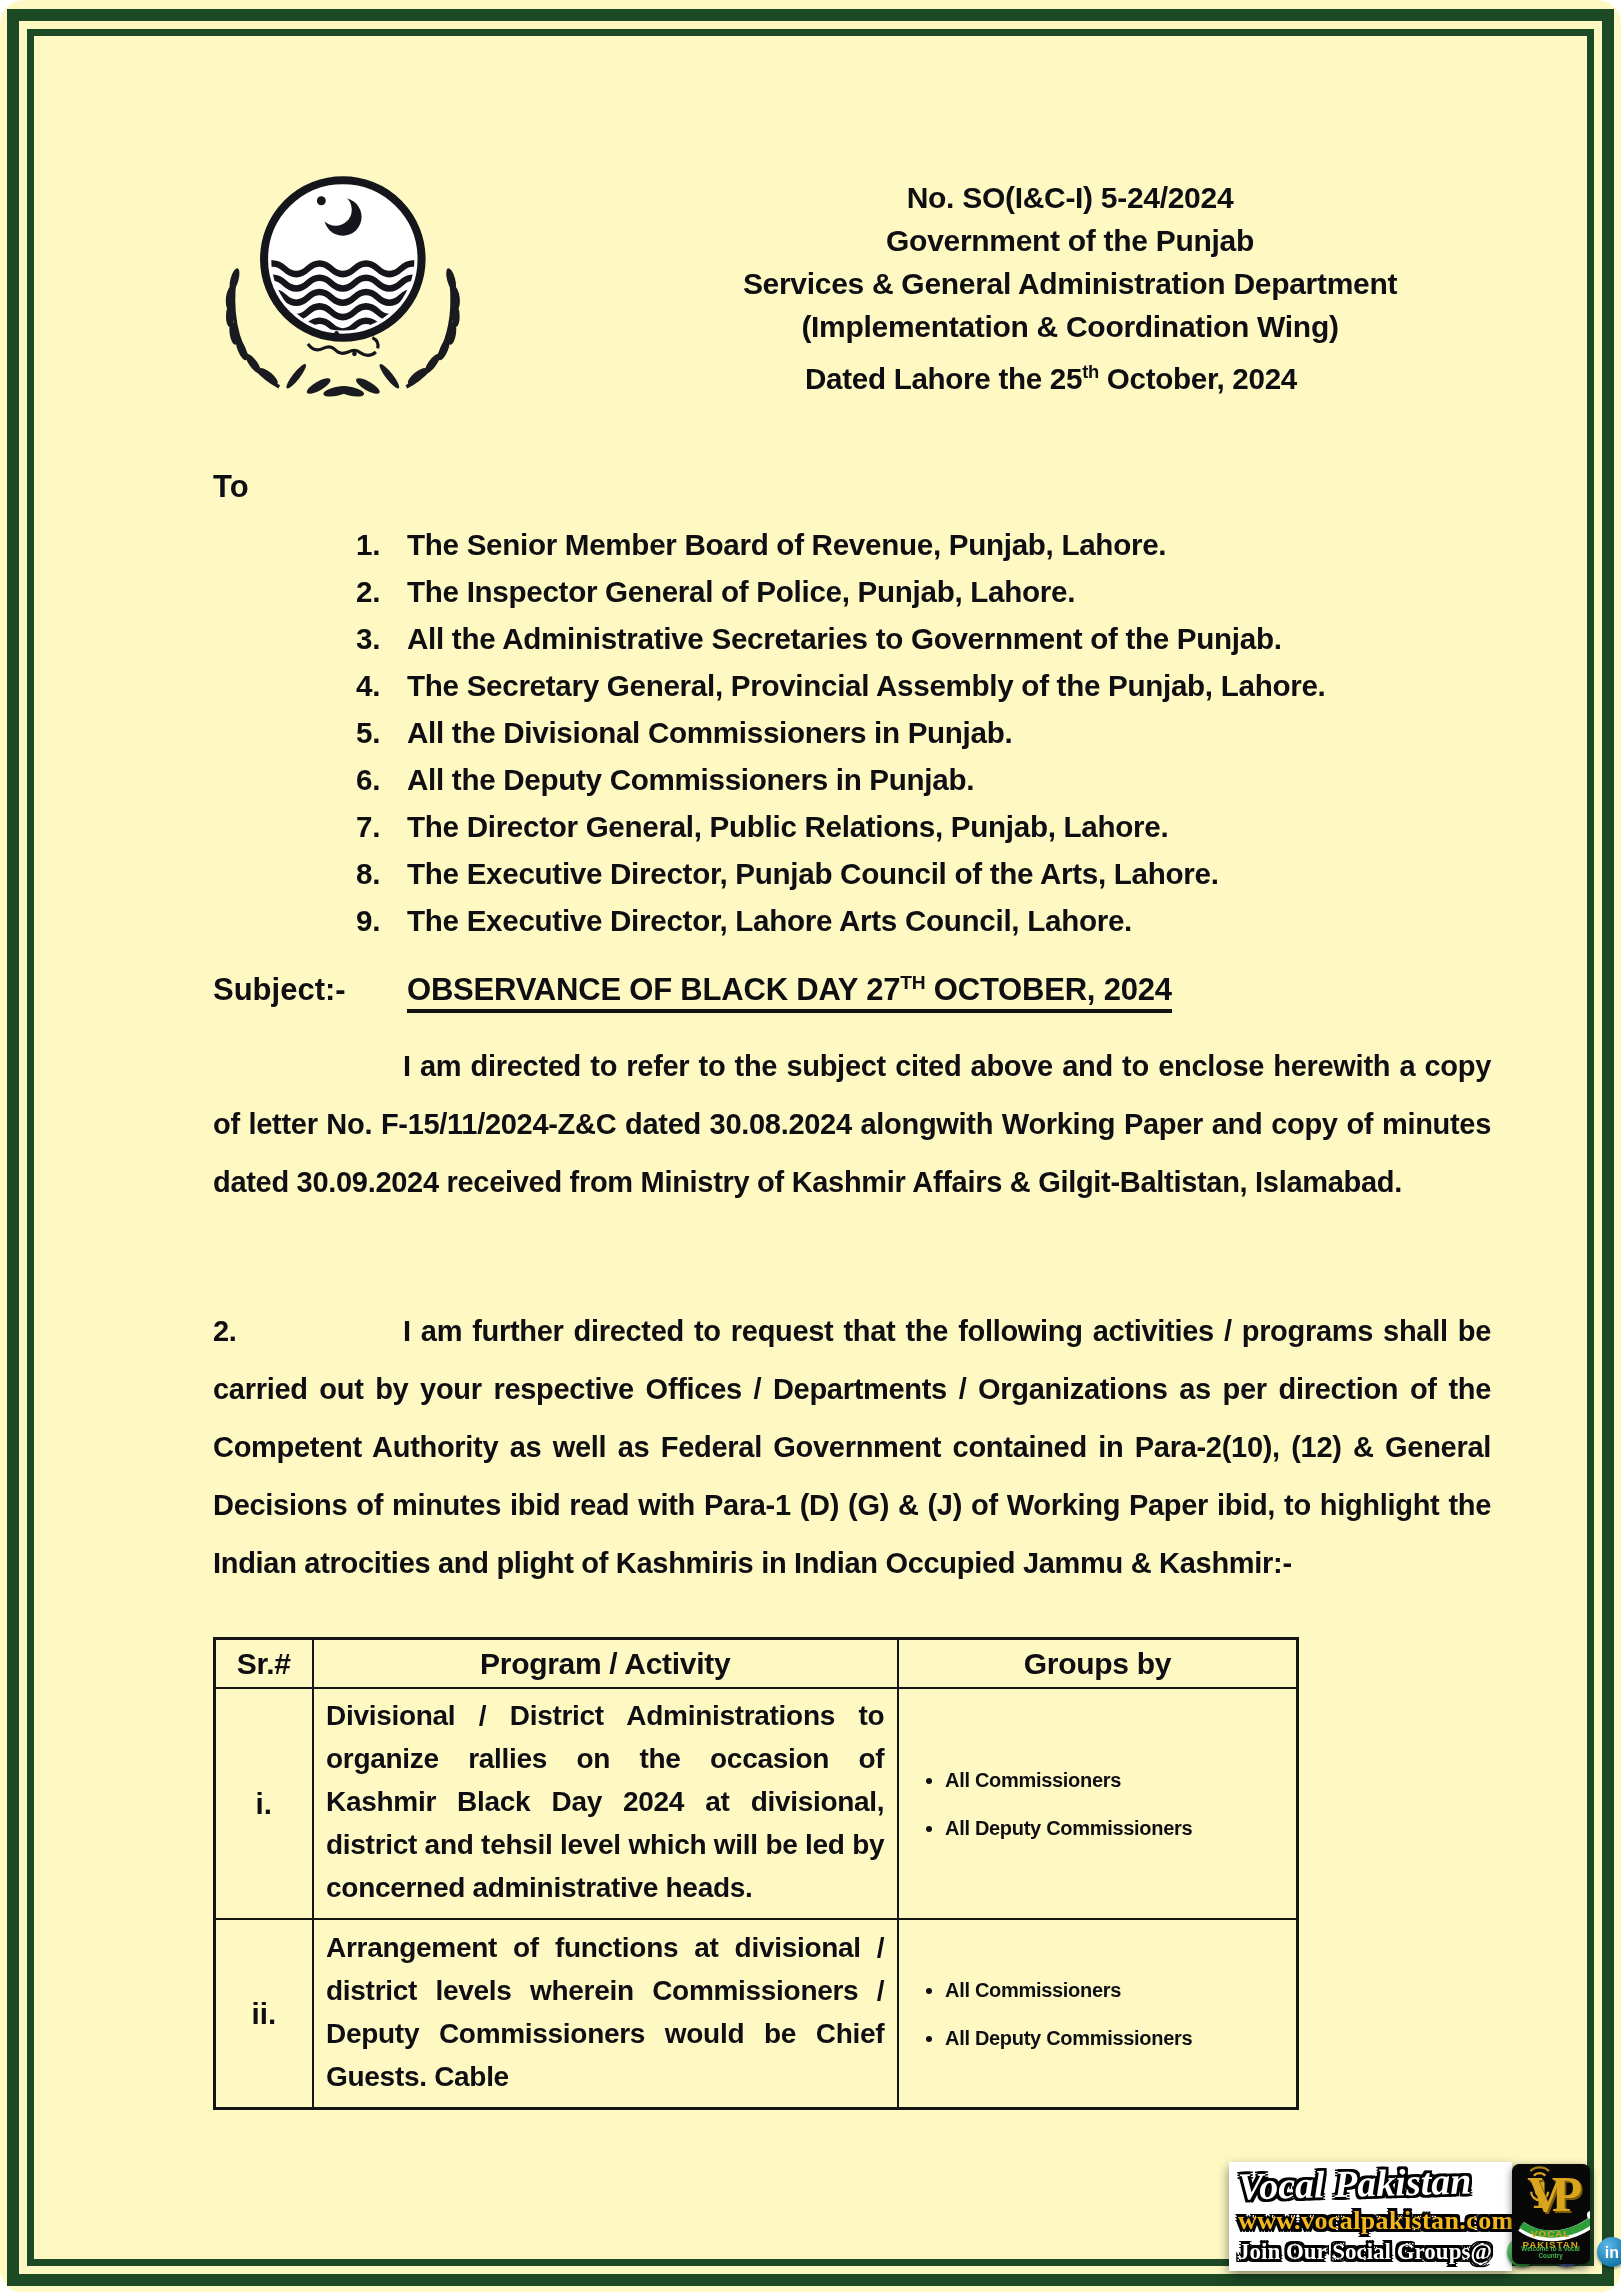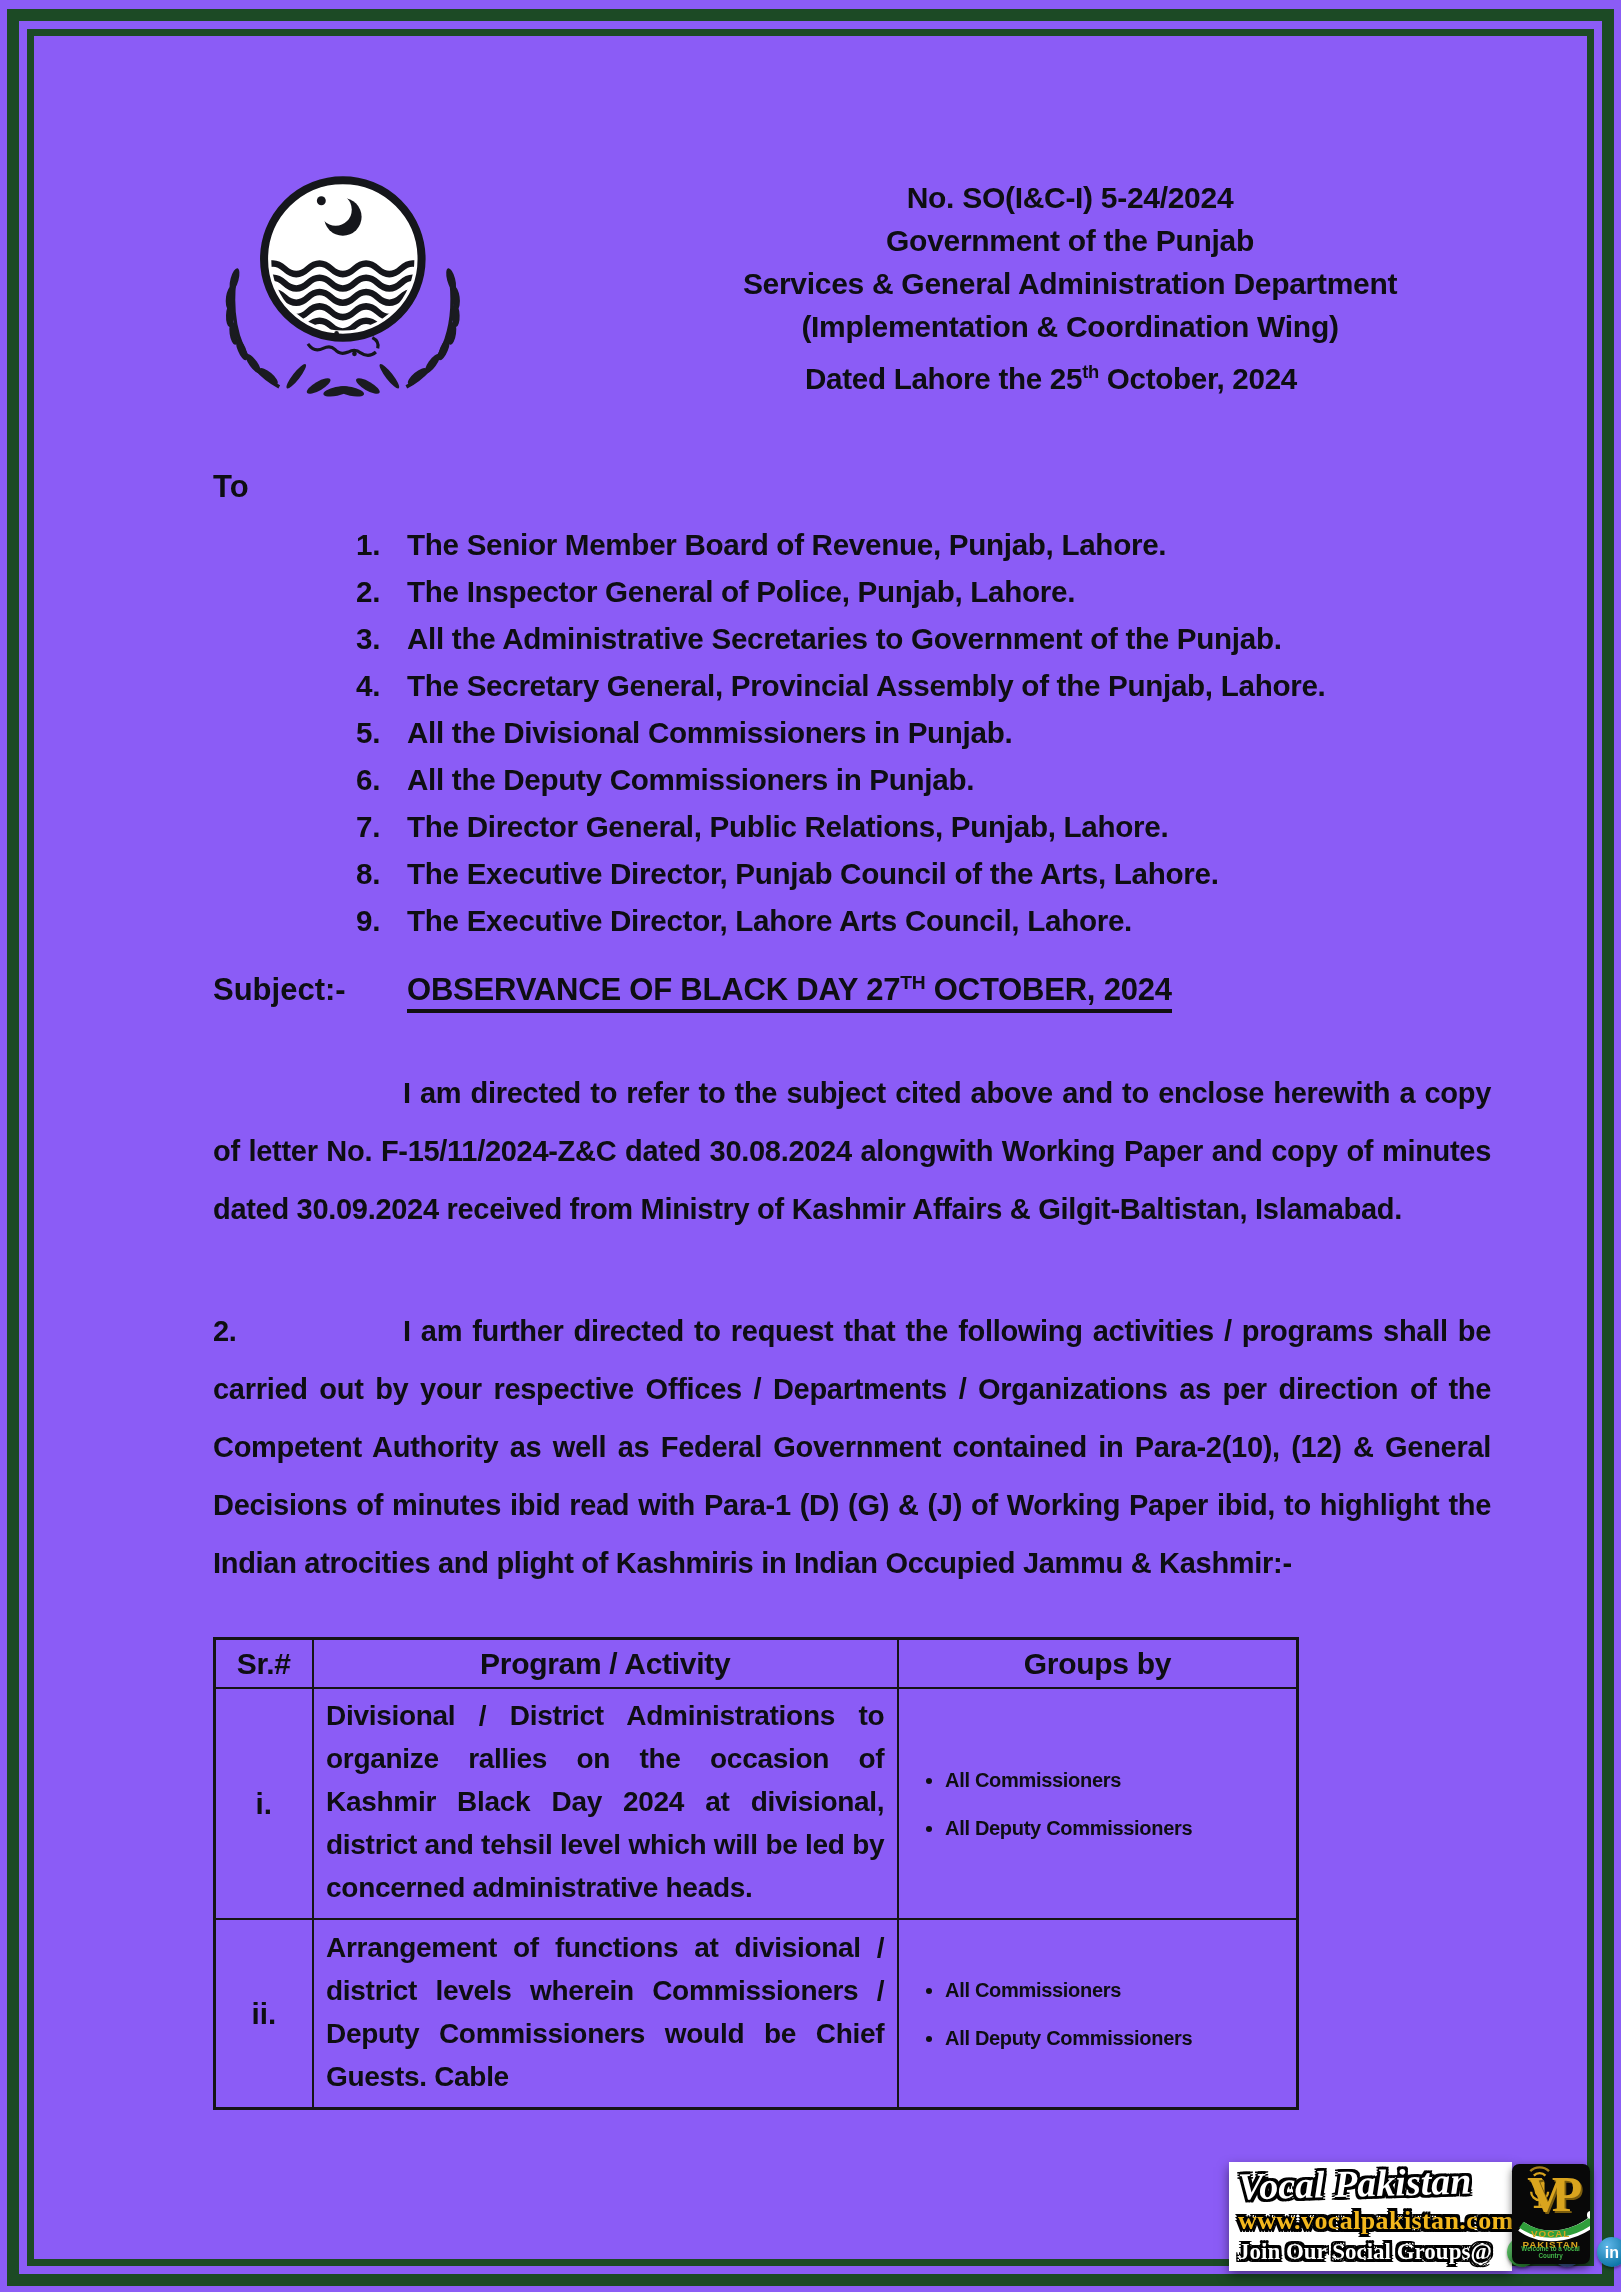--- a/index.html
+++ b/index.html
@@ -1,18 +1,18 @@
 <!DOCTYPE html>
 <html style="font-size:14.3px"><head>
 <meta charset="utf-8">
 <title>Scanned Letter</title>
 <style>
   html,body{margin:0;padding:0;background:#ffffff;}
-  .stage{position:relative;width:1621px;height:2293px;background:#8b5cf6;overflow:hidden;
-         font-family:"Liberation Sans",sans-serif;color:#0e0e13;}
+  .stage{position:relative;width:1621px;height:2293px;background:#fef9c3;overflow:hidden;
+         font-family:"Liberation Sans",sans-serif;color:#0e0e13;border-radius:24px;}
   
   .frame-a{position:absolute;left:7.2px;top:9px;right:7.2px;bottom:7.2px;border:12.5px solid #1c4a25;z-index:1;}
   .frame-b{position:absolute;left:27px;top:29px;right:27px;bottom:27px;border:7.2px solid #1c4a25;z-index:1;}
 
   
   .emblem{position:absolute;left:202px;top:156px;z-index:2;}
   .letterhead{position:absolute;left:685px;top:176px;width:770px;z-index:2;
               text-align:center;font-weight:700;font-size:30px;line-height:43px;letter-spacing:-0.3px;}
   .dateline{position:absolute;left:666px;top:362px;width:770px;z-index:2;
             text-align:center;font-weight:700;font-size:29.6px;letter-spacing:-0.3px;}
@@ -26,21 +26,21 @@
 
   
   .subject-row{position:absolute;left:213px;top:972px;width:1281px;z-index:2;}
   .subject-label{position:absolute;left:0;top:0;font-size:31px;font-weight:700;}
   .subject-text{display:inline-block;margin-left:194px;font-size:31px;font-weight:700;
                 border-bottom:4.5px solid #111;padding-bottom:1px;letter-spacing:-0.2px;}
 
   
   .para{position:absolute;left:213px;width:1278px;z-index:2;text-align:justify;
         font-size:29px;font-weight:700;line-height:58px;letter-spacing:-0.3px;}
-  .para1{top:1035px;text-indent:190px;}
+  .para1{top:1008px;text-indent:190px;}
   .para2{top:1273px;text-indent:190px;}
   .para2 .pnum{position:absolute;left:0;top:0;text-indent:0;}
 
   
   .doc-table{position:absolute;left:213px;top:1637px;width:1086px;z-index:2;
              border-collapse:collapse;border:3.6px solid #151515;}
   .doc-table th,.doc-table td{border:2.7px solid #151515;vertical-align:middle;}
   .doc-table th{font-size:30px;font-weight:700;height:45px;text-align:center;letter-spacing:-0.3px;}
   .c-sr{text-align:center;font-size:29.6px;font-weight:700;}
   .c-act{font-size:28px;font-weight:700;line-height:43px;text-align:justify;

